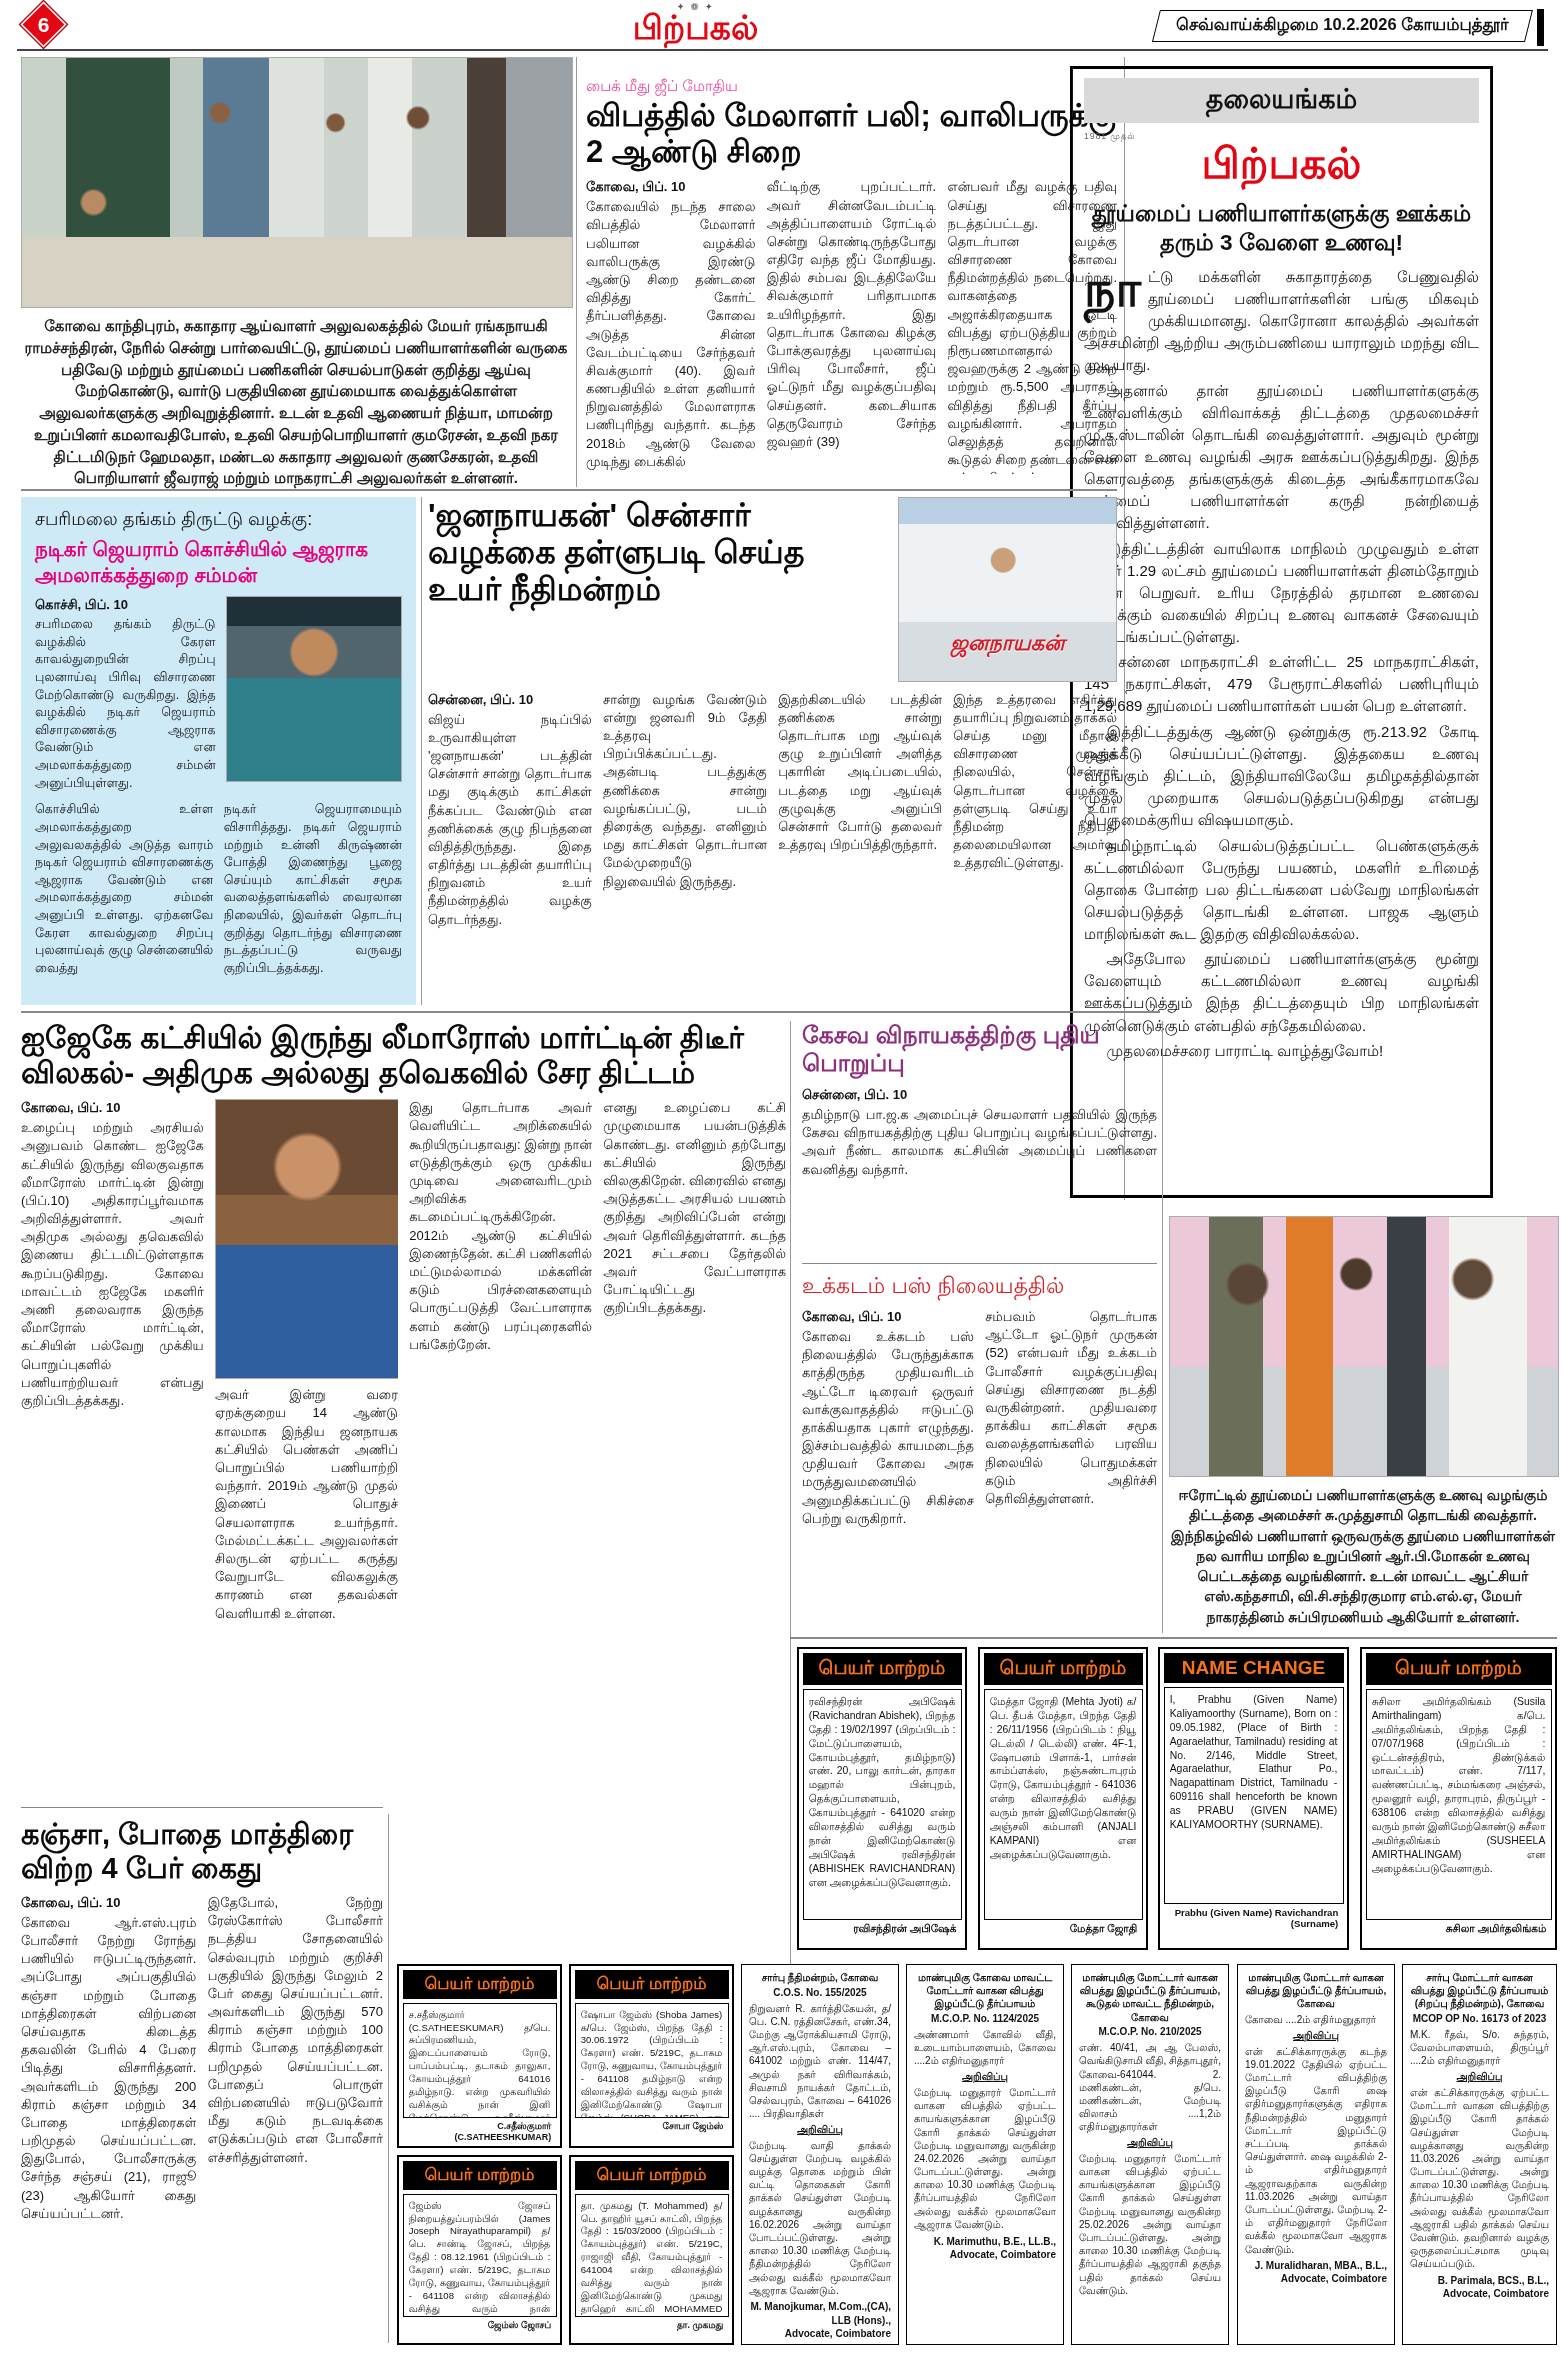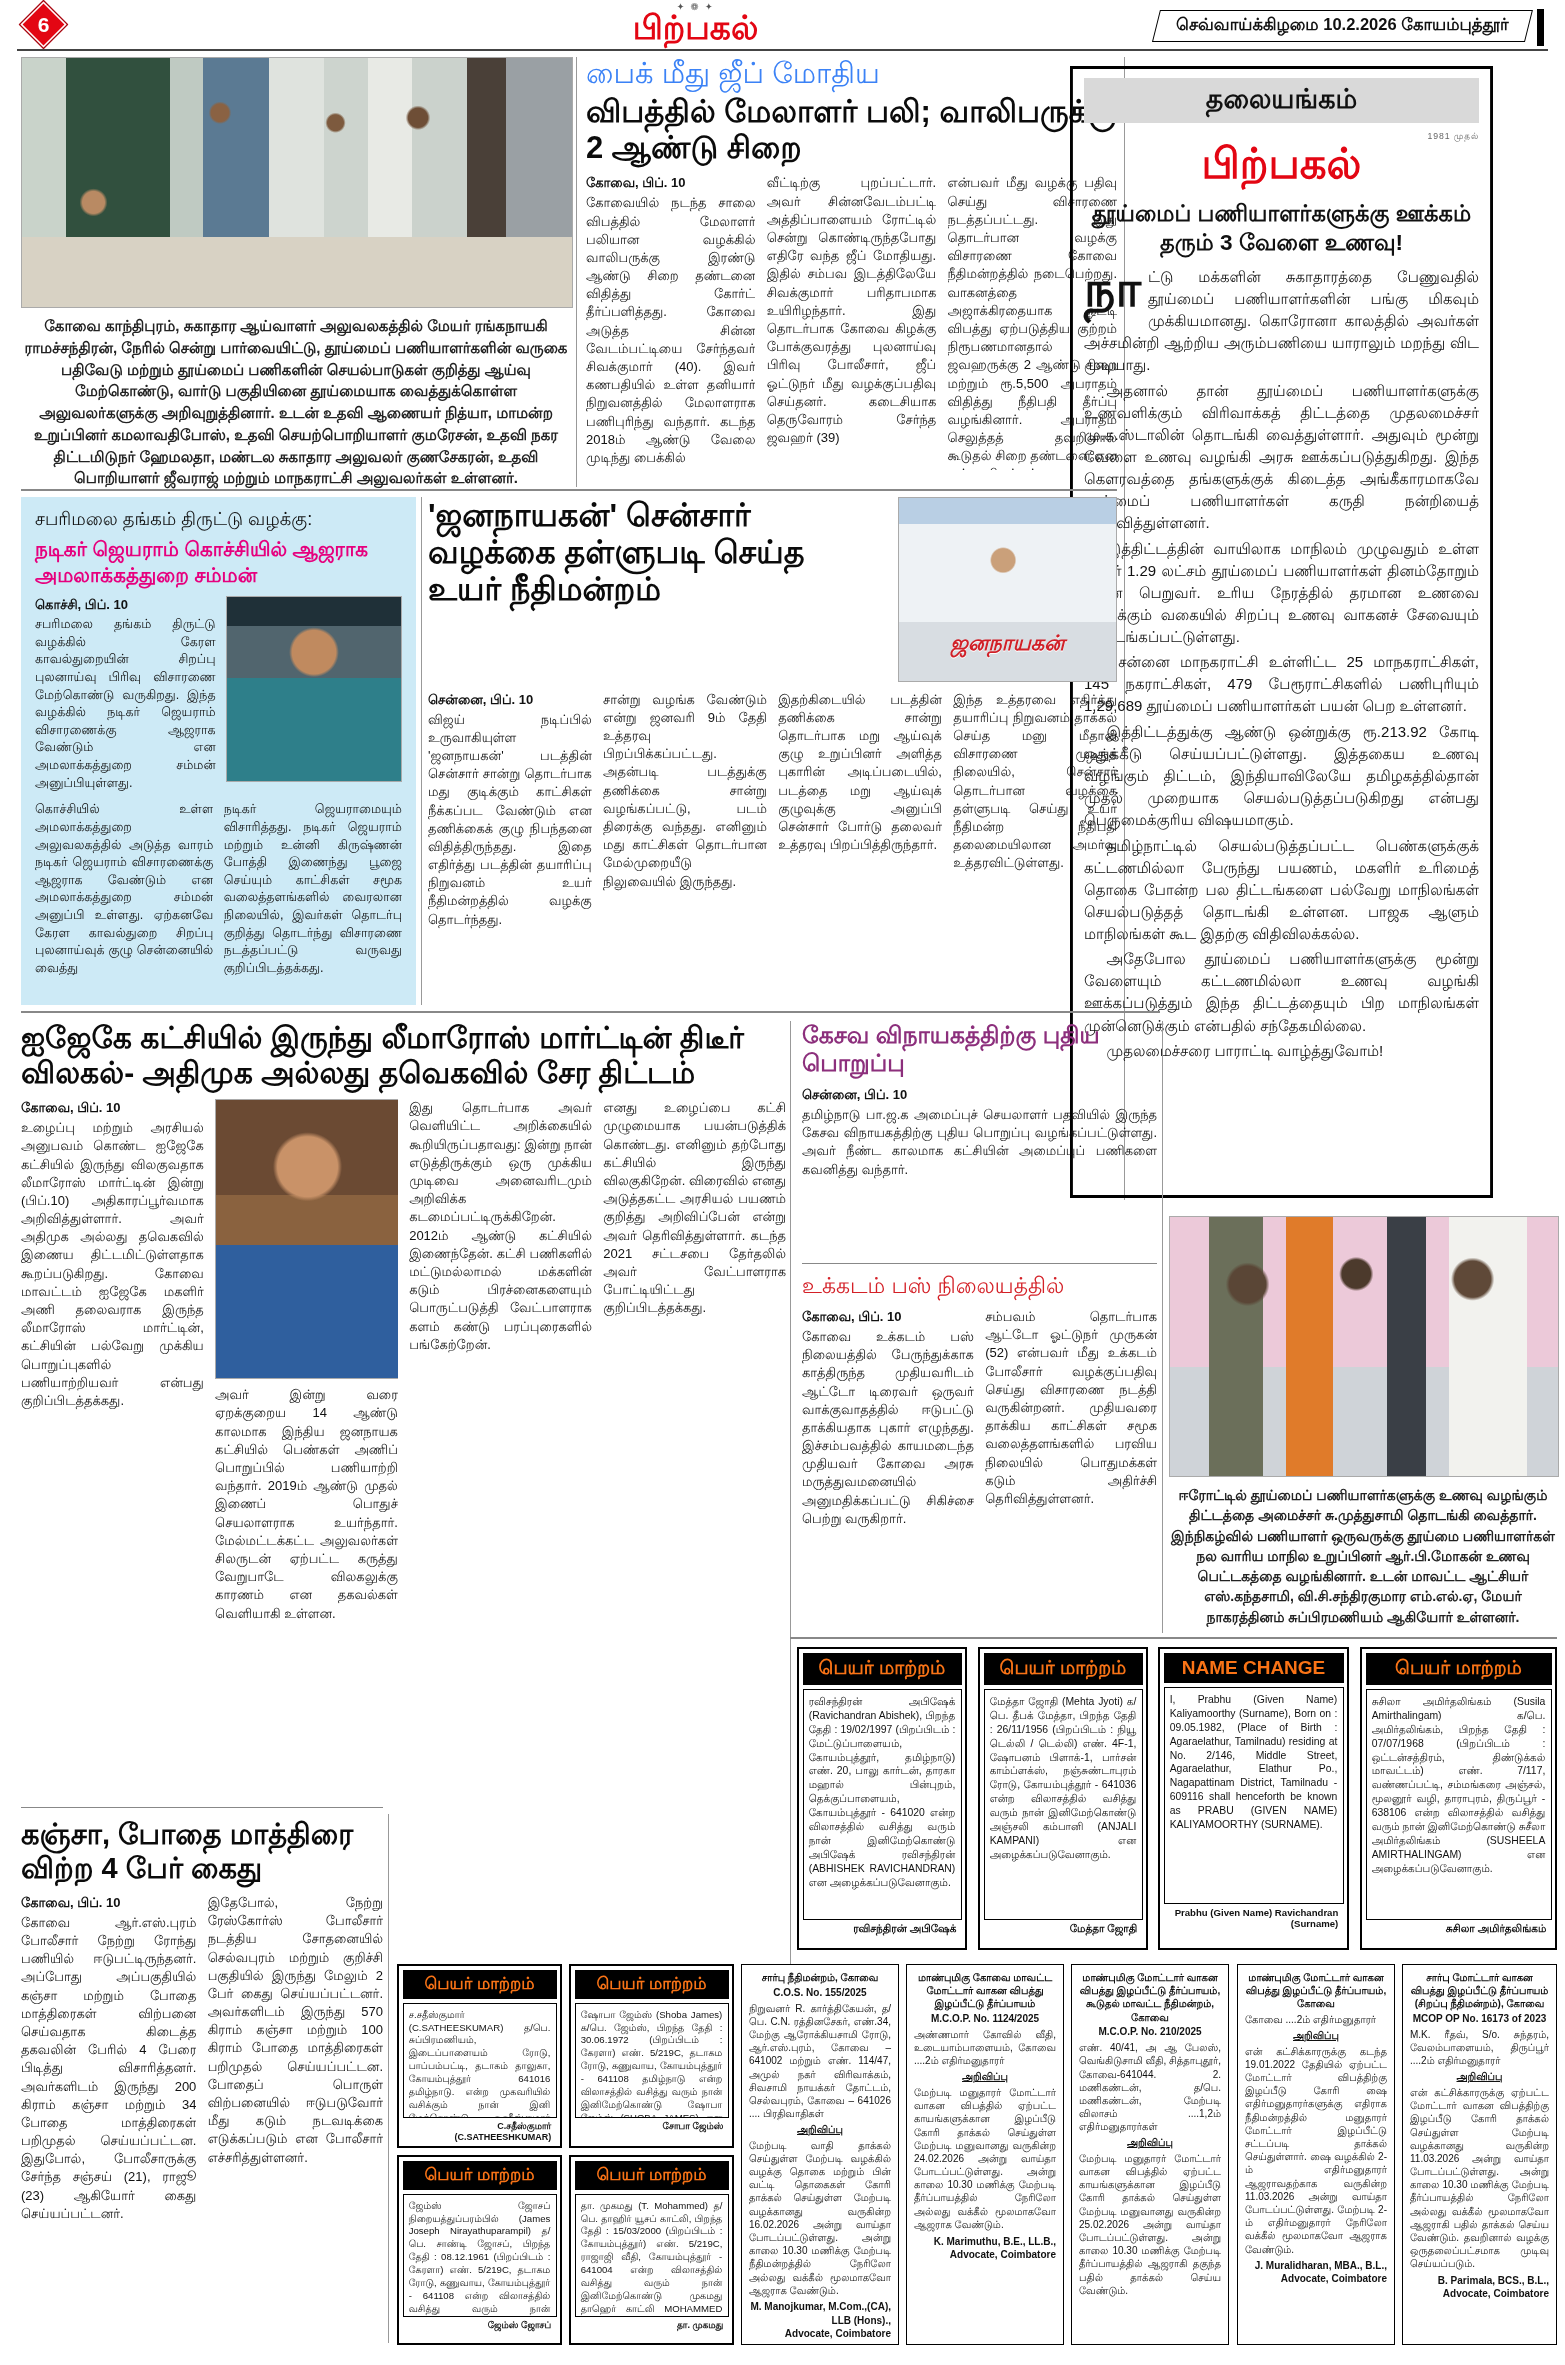--- a/index.html
+++ b/index.html
@@ -16,30 +16,30 @@
   .datebox{position:absolute;right:37px;top:10.4px;border:1.7px solid #000;padding:4.3px 19px;
            transform:skewX(-14deg);background:#fff;}
   .datebox span{display:inline-block;transform:skewX(14deg);font-size:16.5px;font-weight:bold;}
   .edge-mark{position:absolute;right:21px;top:8.7px;width:7px;height:37px;background:#000;}
   .hdr-rule{position:absolute;left:17.4px;right:17.4px;top:49px;height:1.7px;background:#444;}
   
   .vrule{position:absolute;width:0.9px;background:#999;}
   .hrule{position:absolute;height:1.7px;background:#888;}
   .photo{position:absolute;border:0.9px solid #aaa;}
   .cap{position:absolute;font-size:15px;font-weight:bold;text-align:center;line-height:1.45;color:#222;}
-  .kicker{font-size:29px;color:#3b82f6;line-height:1.15;}
+  .kicker{font-size:15px;color:#ec4899;line-height:1.15;margin-top:20px;}
   .hl{font-weight:bold;color:#0b0b0b;line-height:1.16;}
   .dl{font-weight:bold;font-size:13px;margin-bottom:1.7px;}
   .cols{display:flex;gap:11.3px;margin-top:8.7px;}
   .col{flex:1;font-size:13px;line-height:1.4;text-align:justify;overflow:hidden;}
   
   .edit-box{position:absolute;left:1070px;top:66px;width:423px;height:1132px;border:2.6px solid #000;
             box-shadow:inset 0 0 0 0.9px #000;padding:10.4px 12px;box-sizing:border-box;overflow:hidden;}
   .edit-hd{background:#d9d9d9;text-align:center;font-weight:bold;font-size:27px;padding:5.2px 0;}
-  .edit-logo-top{text-align:right;font-size:8.7px;color:#666;margin-top:8.7px;letter-spacing:0.9px;}
+  .edit-logo-top{text-align:left;font-size:8.7px;color:#666;margin-top:8.7px;letter-spacing:0.9px;}
   .edit-logo{text-align:center;color:#e30613;font-size:42px;font-weight:bold;line-height:1.05;}
   .edit-title{text-align:center;font-weight:bold;font-size:22.6px;line-height:1.3;margin:12px 0 8.7px;}
   .edit-body{font-size:15px;line-height:1.47;text-align:justify;}
   .edit-body p{margin:0 0 3.5px;text-indent:22.6px;}
   .edit-body p.first{text-indent:0;}
   .dropcap{float:left;font-size:49px;font-weight:bold;line-height:.85;margin:3.5px 7px 0 0;}
   
   .jaybox{position:absolute;left:21px;top:497px;width:395px;height:508px;background:#cdeaf6;
           padding:12px 14px;box-sizing:border-box;overflow:hidden;}
   .jay-kicker{font-size:18px;color:#111;}

